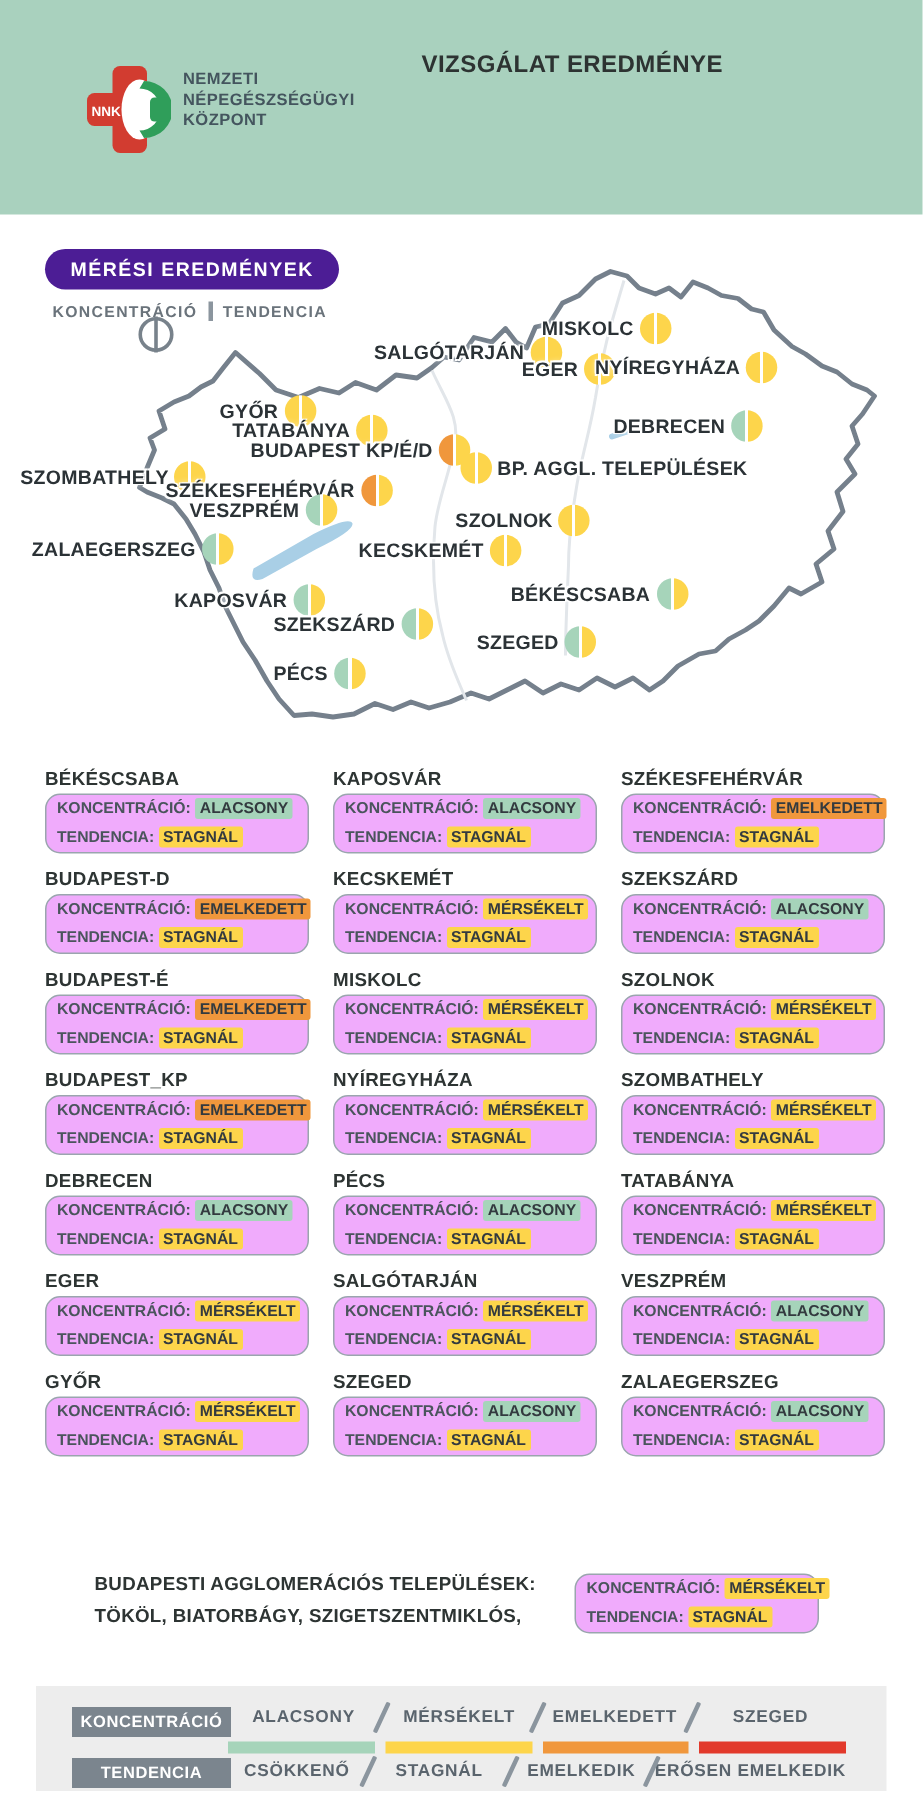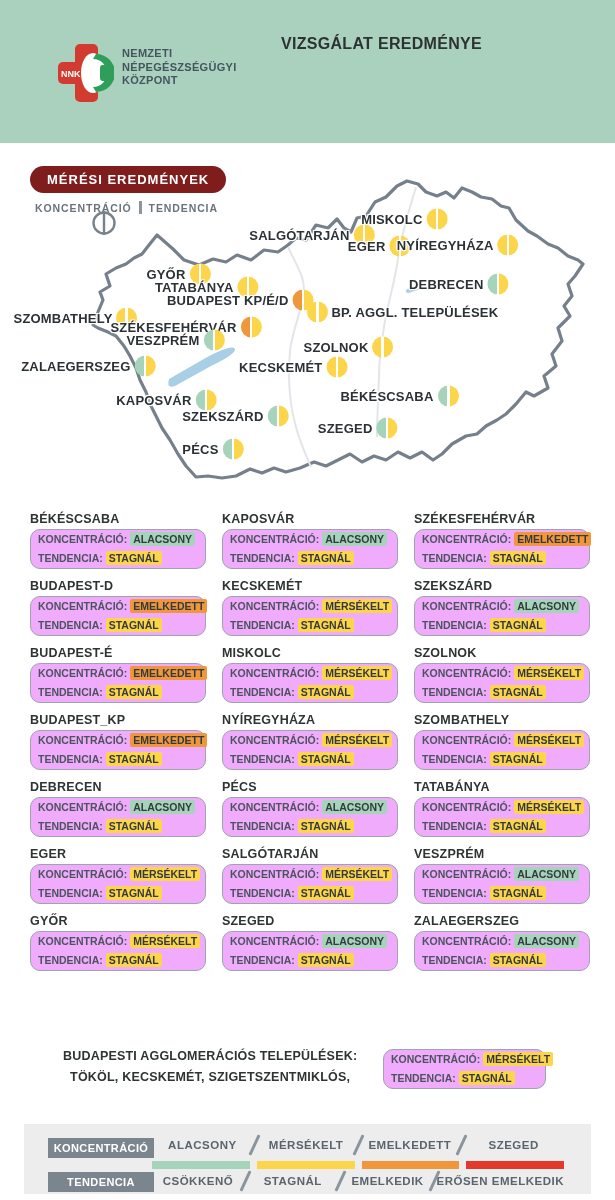--- a/index.html
+++ b/index.html
@@ -8,21 +8,21 @@
 
   
   .header{position:absolute;left:0;top:0;width:615px;height:143px;background:#a9d1be;}
   .logo-svg{position:absolute;left:58px;top:44px;}
   .logo-text{position:absolute;left:122px;top:47px;font-size:11px;line-height:13.5px;
              color:#44555e;letter-spacing:.3px;font-weight:bold;}
   .title{position:absolute;left:281px;top:32px;font-size:16px;line-height:23px;
          font-weight:bold;color:#2d3332;letter-spacing:.3px;}
 
   
-  .badge{position:absolute;left:30px;top:166px;background:#7f1d1d;color:#ffffff;
+  .badge{position:absolute;left:30px;top:166px;background:#4c1d95;color:#ffffff;
          font-size:13px;font-weight:bold;letter-spacing:1px;border-radius:14px;
          padding:6px 17px;}
   .map-key{position:absolute;left:35px;top:201px;font-size:10.5px;color:#6a737b;
            letter-spacing:.9px;font-weight:bold;display:flex;align-items:center;}
   .key-div{width:3px;height:13px;background:#8b959e;margin:0 7px;display:inline-block;}
   .key-circle{position:absolute;left:91px;top:210px;}
   .map-svg{position:absolute;left:85px;top:175px;}
   .marker{position:absolute;display:flex;align-items:center;gap:4px;white-space:nowrap;}
   .mlabel{font-size:13px;font-weight:bold;color:#2b3236;letter-spacing:.2px;
           text-shadow:-1px -1px 0 #fff,1px -1px 0 #fff,-1px 1px 0 #fff,1px 1px 0 #fff,0 0 4px #fff;}
@@ -32,21 +32,21 @@
   .cards{position:absolute;left:30px;top:512px;display:flex;gap:16px;}
   .col{width:176px;display:flex;flex-direction:column;}
   .card{margin-bottom:10px;}
   .cname{font-size:12.5px;font-weight:bold;color:#2d3433;letter-spacing:.2px;margin-bottom:3px;}
   .cbox{border:1.5px solid #9aa5ae;border-radius:10px;padding:0 7px;background:#f0abfc;}
   .cline{font-size:10.5px;line-height:19px;font-weight:bold;color:#4a545c;white-space:nowrap;}
   .cval{color:#333a3f;padding:1px 3px;border-radius:2px;}
 
   
   .agg-text{position:absolute;left:63px;top:1046px;font-size:12.5px;line-height:21px;
-            font-weight:bold;color:#2d3433;letter-spacing:.2px;text-align:center;}
+            font-weight:bold;color:#2d3433;letter-spacing:.2px;}
   .agg-box{position:absolute;left:383px;top:1049px;width:163px;}
 
   
   .strip{position:absolute;left:24px;top:1124px;width:567px;height:70px;background:#ededed;}
   .gbox{position:absolute;left:24px;width:106px;height:20px;background:#7b858e;color:#fff;
         font-size:11px;font-weight:bold;letter-spacing:.4px;text-align:center;line-height:20px;}
   .gbox.b1{top:14px;} .gbox.b2{top:48px;}
   .lrow{position:absolute;left:128px;width:412px;height:24px;display:flex;align-items:center;}
   .lrow.r1{top:9px;} .lrow.r2{top:45px;}
   .lcell{flex:1;text-align:center;font-size:11.5px;font-weight:bold;color:#5a646d;
@@ -340,21 +340,21 @@
         <div class="cbox">
           <div class="cline"><span class="clbl">KONCENTRÁCIÓ:</span> <span class="cval" style="background: rgb(166, 212, 186);">ALACSONY</span></div>
           <div class="cline"><span class="clbl">TENDENCIA:</span> <span class="cval" style="background: rgb(253, 213, 75);">STAGNÁL</span></div>
         </div>
       </div>
     </div>
   </div>
 
 <div class="agg-text">
     <div>BUDAPESTI AGGLOMERÁCIÓS TELEPÜLÉSEK:</div>
-    <div>TÖKÖL, KECSKEMÉT, SZIGETSZENTMIKLÓS,</div>
+    <div>TÖKÖL, BIATORBÁGY, SZIGETSZENTMIKLÓS,</div>
   </div>
 <div class="agg-box">
     <div class="cbox">
       <div class="cline"><span class="clbl">KONCENTRÁCIÓ:</span> <span class="cval" style="background: rgb(253, 213, 75);">MÉRSÉKELT</span></div>
       <div class="cline"><span class="clbl">TENDENCIA:</span> <span class="cval" style="background: rgb(253, 213, 75);">STAGNÁL</span></div>
     </div>
   </div>
 
 <div class="strip">
   <div class="gbox b1">KONCENTRÁCIÓ</div>

